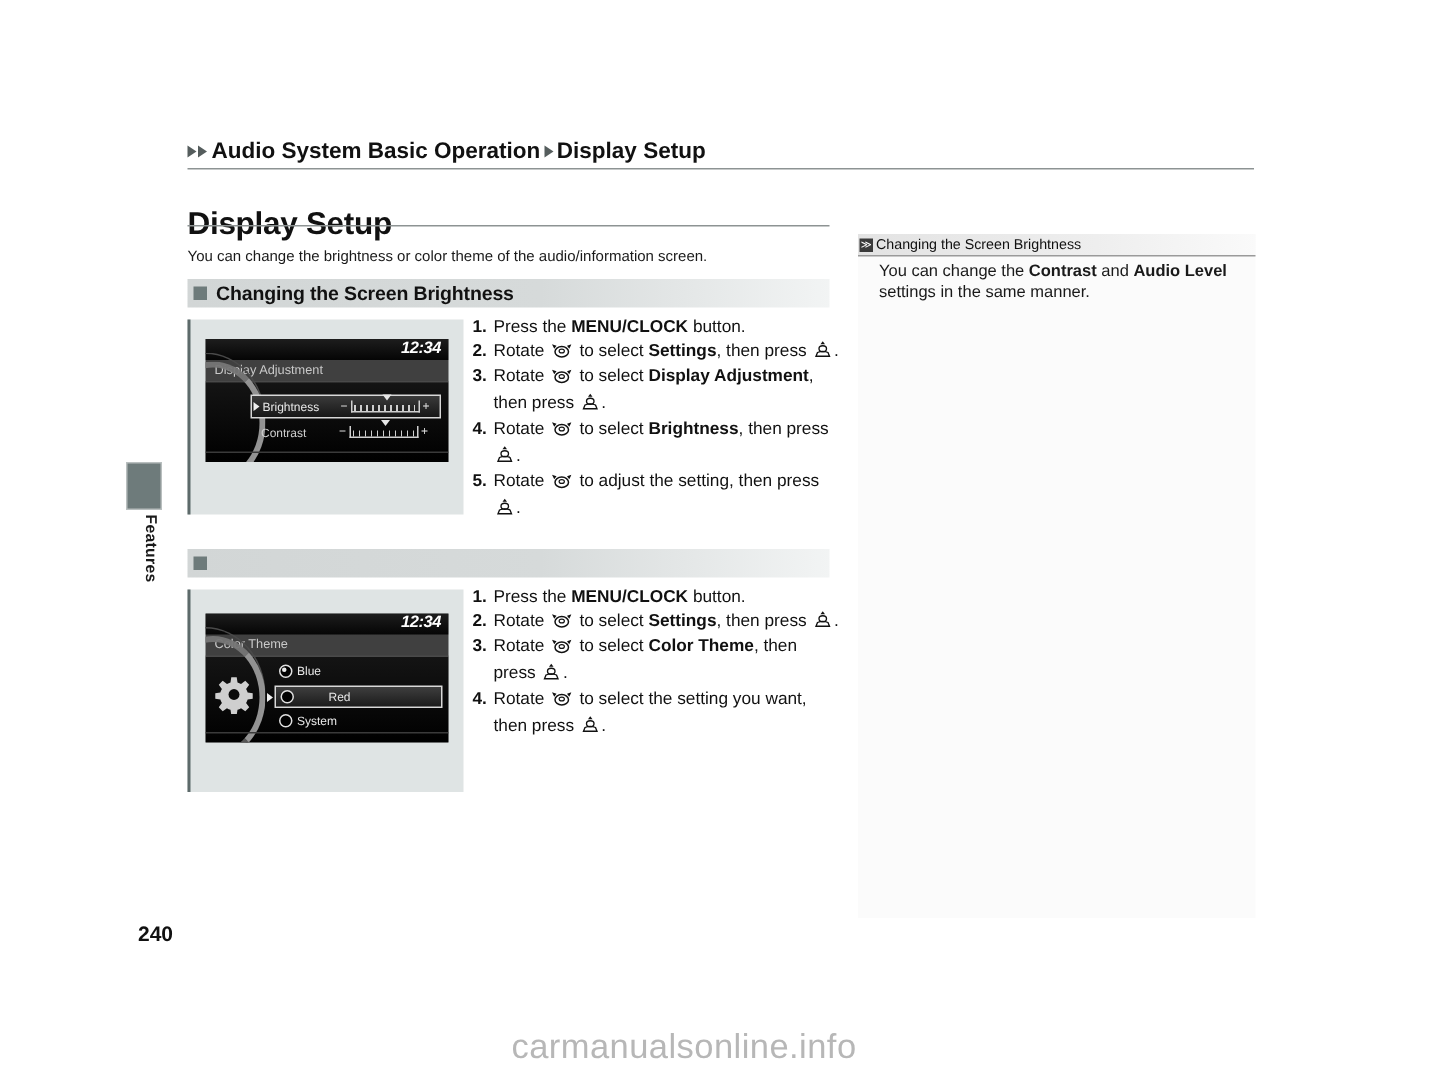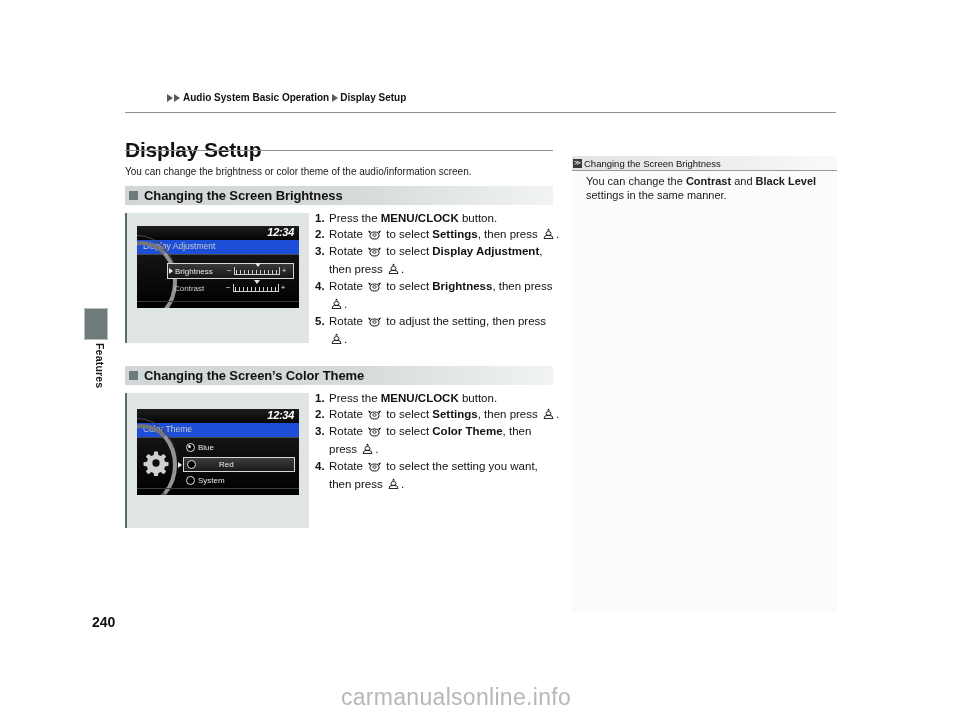--- a/index.html
+++ b/index.html
@@ -38,27 +38,26 @@
     writing-mode: vertical-rl;
     text-orientation: mixed;
     letter-spacing: 0.2px;
   }
 
   
   #breadcrumb {
     position: absolute;
     left: 125px;
     top: 92px;
-    font-size: 10px;
+    font-size: 15px;
     font-weight: bold;
     color: #111;
     white-space: nowrap;
     display: flex;
     align-items: center;
-    margin-left: 42px;
   }
   .crumb-arrow {
     display: inline-block;
     width: 0;
     height: 0;
     border-left: 6px solid #555d5d;
     border-top: 4.5px solid transparent;
     border-bottom: 4.5px solid transparent;
     margin-right: 1px;
   }
@@ -139,21 +138,21 @@
   #fig1 { left: 125px; top: 213px; width: 182px; height: 130px; }
   #fig2 { left: 125px; top: 393px; width: 182px; height: 135px; }
 
   
   .screen {
     position: absolute;
     left: 10px;
     top: 13px;
     width: 162px;
     height: 82px;
-    background: #1d4ed8;
+    background: #404040;
     overflow: hidden;
   }
   #fig2 .screen { top: 16px; height: 86px; }
 
   .screen-top {
     position: absolute;
     left: 0; top: 0;
     width: 100%;
     height: 14px;
     background: linear-gradient(to bottom, #1d1d1d, #050505);
@@ -562,21 +561,20 @@
           </svg></span> to adjust the setting, then press <span class="ic"><svg width="11" height="12" viewBox="0 0 22 24">
             <path d="M11 1 L8 5 L14 5 Z" fill="#111"></path>
             <ellipse cx="11" cy="11" rx="5" ry="4" fill="none" stroke="#111" stroke-width="1.8"></ellipse>
             <path d="M4 16 Q11 13 18 16 L20 21 L2 21 Z" fill="none" stroke="#111" stroke-width="1.8"></path>
           </svg></span>.</span>
     </div>
   </div>
 
 <div class="section-bar" id="sec2-bar">
   <span class="section-sq"></span>
-  <span class="section-title">Changing the Screen’s Color Theme</span>
 </div>
 
 <div class="figure" id="fig2">
   <div class="screen">
     <div class="screen-top">
       <span class="screen-clock">12:34</span>
     </div>
     <div class="screen-heading">Color Theme</div>
     <div class="screen-divider"></div>
     <div class="screen-body">
@@ -652,16 +650,16 @@
             <path d="M4 16 Q11 13 18 16 L20 21 L2 21 Z" fill="none" stroke="#111" stroke-width="1.8"></path>
           </svg></span>.</span>
     </div>
   </div>
 
 <div id="note-panel"></div>
 <div id="note-head">
   <span id="note-icon">≫</span>
   <span id="note-title">Changing the Screen Brightness</span>
 </div>
-<div id="note-body">You can change the <b>Contrast</b> and <b>Black Level</b> settings in the same manner.</div>
+<div id="note-body">You can change the <b>Contrast</b> and <b>Audio Level</b> settings in the same manner.</div>
 
 <div id="page-num">240</div>
 <div id="watermark">carmanualsonline.info</div>
 
 </body></html>

